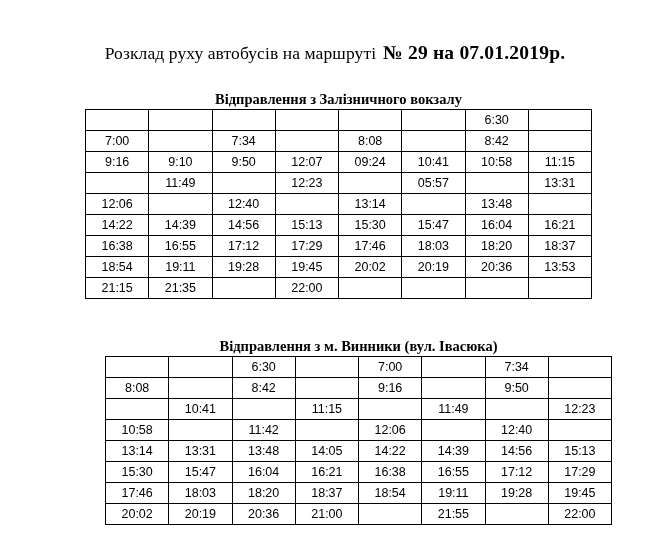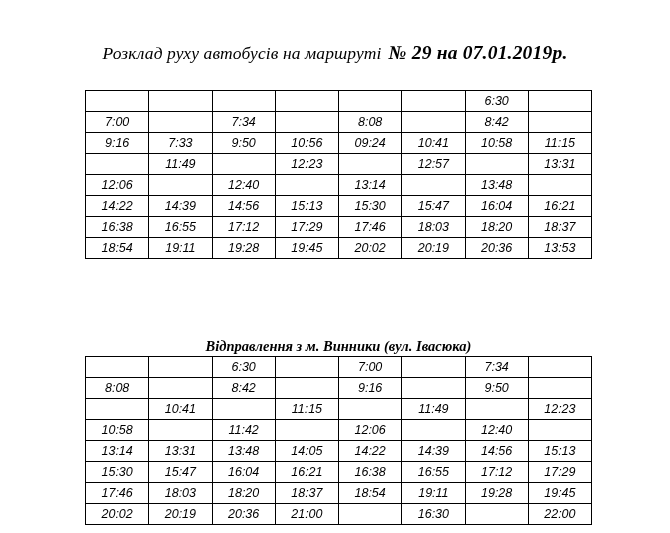--- a/index.html
+++ b/index.html
@@ -11,21 +11,20 @@
     height: 533px;
     background: #ffffff;
     font-family: "Liberation Sans", sans-serif;
     color: #000000;
     overflow: hidden;
   }
   .page {
     position: relative;
     width: 670px;
     height: 533px;
-    font-style: italic;
   }
   .doc-title {
     position: absolute;
     top: 42px;
     left: 0;
     width: 670px;
     text-align: center;
     font-family: "Liberation Serif", serif;
     white-space: nowrap;
   }
@@ -39,21 +38,21 @@
     font-weight: 700;
     letter-spacing: 0.2px;
     margin-left: 7px;
   }
   .table-block {
     position: absolute;
     left: 85px;
     width: 507px;
   }
   .table-block.first { top: 90px; }
-  .table-block.second { top: 337px; }
+  .table-block.second { top: 337px; margin-left: 20px; }
   .section-title {
     font-family: "Liberation Serif", serif;
     font-size: 14.5px;
     font-weight: 700;
     text-align: center;
     line-height: 18px;
     margin-bottom: 1px;
     white-space: nowrap;
   }
   table.schedule {
@@ -77,20 +76,21 @@
 </head>
 <body>
 
 <div class="page">
 
   <div class="doc-title">
     <span class="title-main">Розклад руху автобусів на маршруті</span><span class="title-route">№ 29 на 07.01.2019р.</span>
   </div>
 
   <div class="table-block first">
+    <div class="section-title">Відправлення з Залізничного вокзалу</div>
     <table class="schedule">
       <tbody>
           <tr>
             <td class="empty"></td>
             <td class="empty"></td>
             <td class="empty"></td>
             <td class="empty"></td>
             <td class="empty"></td>
             <td class="empty"></td>
             <td>6:30</td>
@@ -101,35 +101,35 @@
             <td class="empty"></td>
             <td>7:34</td>
             <td class="empty"></td>
             <td>8:08</td>
             <td class="empty"></td>
             <td>8:42</td>
             <td class="empty"></td>
           </tr>
           <tr>
             <td>9:16</td>
-            <td>7:33</td>
+            <td>9:10</td>
             <td>9:50</td>
-            <td>10:56</td>
+            <td>12:07</td>
             <td>09:24</td>
             <td>10:41</td>
             <td>10:58</td>
             <td>11:15</td>
           </tr>
           <tr>
             <td class="empty"></td>
             <td>11:49</td>
             <td class="empty"></td>
             <td>12:23</td>
             <td class="empty"></td>
-            <td>12:57</td>
+            <td>05:57</td>
             <td class="empty"></td>
             <td>13:31</td>
           </tr>
           <tr>
             <td>12:06</td>
             <td class="empty"></td>
             <td>12:40</td>
             <td class="empty"></td>
             <td>13:14</td>
             <td class="empty"></td>
@@ -159,20 +159,30 @@
           <tr>
             <td>18:54</td>
             <td>19:11</td>
             <td>19:28</td>
             <td>19:45</td>
             <td>20:02</td>
             <td>20:19</td>
             <td>20:36</td>
             <td>13:53</td>
           </tr>
+          <tr>
+            <td>21:15</td>
+            <td>21:35</td>
+            <td class="empty"></td>
+            <td>22:00</td>
+            <td class="empty"></td>
+            <td class="empty"></td>
+            <td class="empty"></td>
+            <td class="empty"></td>
+          </tr>
         </tbody>
     </table>
   </div>
 
   <div class="table-block second">
     <div class="section-title">Відправлення з м. Винники (вул. Івасюка)</div>
     <table class="schedule">
       <tbody>
           <tr>
             <td class="empty"></td>
@@ -243,21 +253,21 @@
             <td>19:11</td>
             <td>19:28</td>
             <td>19:45</td>
           </tr>
           <tr>
             <td>20:02</td>
             <td>20:19</td>
             <td>20:36</td>
             <td>21:00</td>
             <td class="empty"></td>
-            <td>16:30</td>
+            <td>21:55</td>
             <td class="empty"></td>
             <td>22:00</td>
           </tr>
         </tbody>
     </table>
   </div>
 
 </div>
 
 </body></html>

